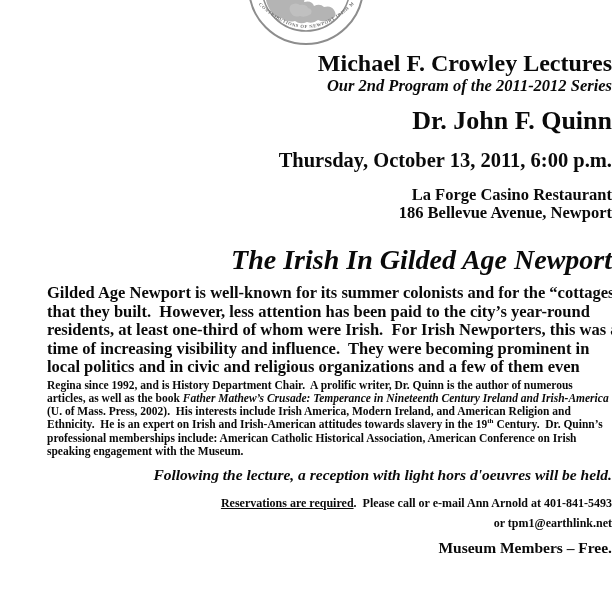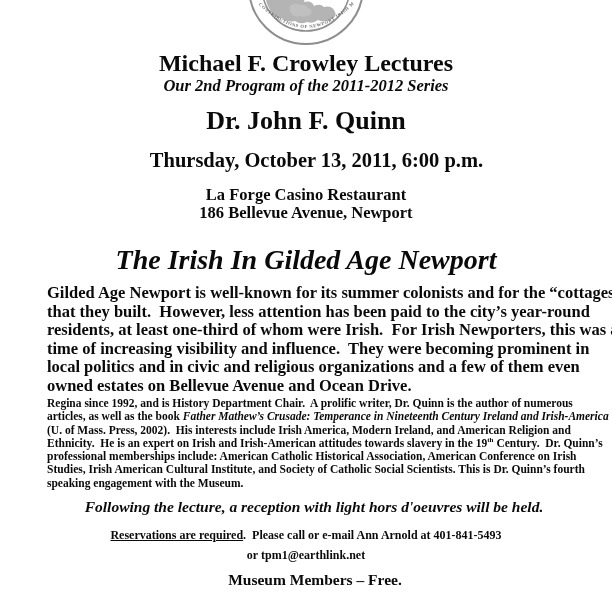--- a/index.html
+++ b/index.html
@@ -13,21 +13,21 @@
   .page {
     position: relative;
     width: 612px;
     height: 600px;
     background: #ffffff;
     color: #0a0a0a;
     font-family: "Liberation Serif", "DejaVu Serif", serif;
     font-weight: 700;
     overflow: hidden;
   }
-  .center { text-align: center; }
+  .center { text-align: right; }
   .pre { white-space: pre; }
 
   .seal-wrap {
     height: 47px;
     text-align: center;
     overflow: hidden;
   }
 
   .series-title {
     font-size: 24px;
@@ -141,30 +141,28 @@
   </div>
 
   <div class="lecture-title center">The Irish In Gilded Age Newport</div>
 
   <div class="description">
     <div class="line">Gilded Age Newport is well-known for its summer colonists and for the “cottages”</div>
     <div class="line">that they built.  However, less attention has been paid to the city’s year-round</div>
     <div class="line">residents, at least one-third of whom were Irish.  For Irish Newporters, this was a</div>
     <div class="line">time of increasing visibility and influence.  They were becoming prominent in</div>
     <div class="line">local politics and in civic and religious organizations and a few of them even</div>
-    <div class="line">owned estates on Bellevue Avenue and Ocean Drive.</div>
   </div>
 
   <div class="bio">
     <div class="line">Regina since 1992, and is History Department Chair.  A prolific writer, Dr. Quinn is the author of numerous</div>
     <div class="line"><span>articles, as well as the book </span><span class="book-title">Father Mathew’s Crusade: Temperance in Nineteenth Century Ireland and Irish-America</span></div>
     <div class="line">(U. of Mass. Press, 2002).  His interests include Irish America, Modern Ireland, and American Religion and</div>
     <div class="line"><span>Ethnicity.  He is an expert on Irish and Irish-American attitudes towards slavery in the 19</span><sup>th</sup><span> Century.  Dr. Quinn’s</span></div>
     <div class="line">professional memberships include: American Catholic Historical Association, American Conference on Irish</div>
-    <div class="line">Studies, Irish American Cultural Institute, and Society of Catholic Social Scientists. This is Dr. Quinn’s fourth</div>
     <div class="line">speaking engagement with the Museum.</div>
   </div>
 
   <div class="reception center">Following the lecture, a reception with light hors d'oeuvres will be held.</div>
 
   <div class="reservations center">
     <div class="pre"><span class="underlined">Reservations are required</span><span>.  Please call or e-mail Ann Arnold at 401-841-5493</span></div>
     <div>or tpm1@earthlink.net</div>
   </div>
 

